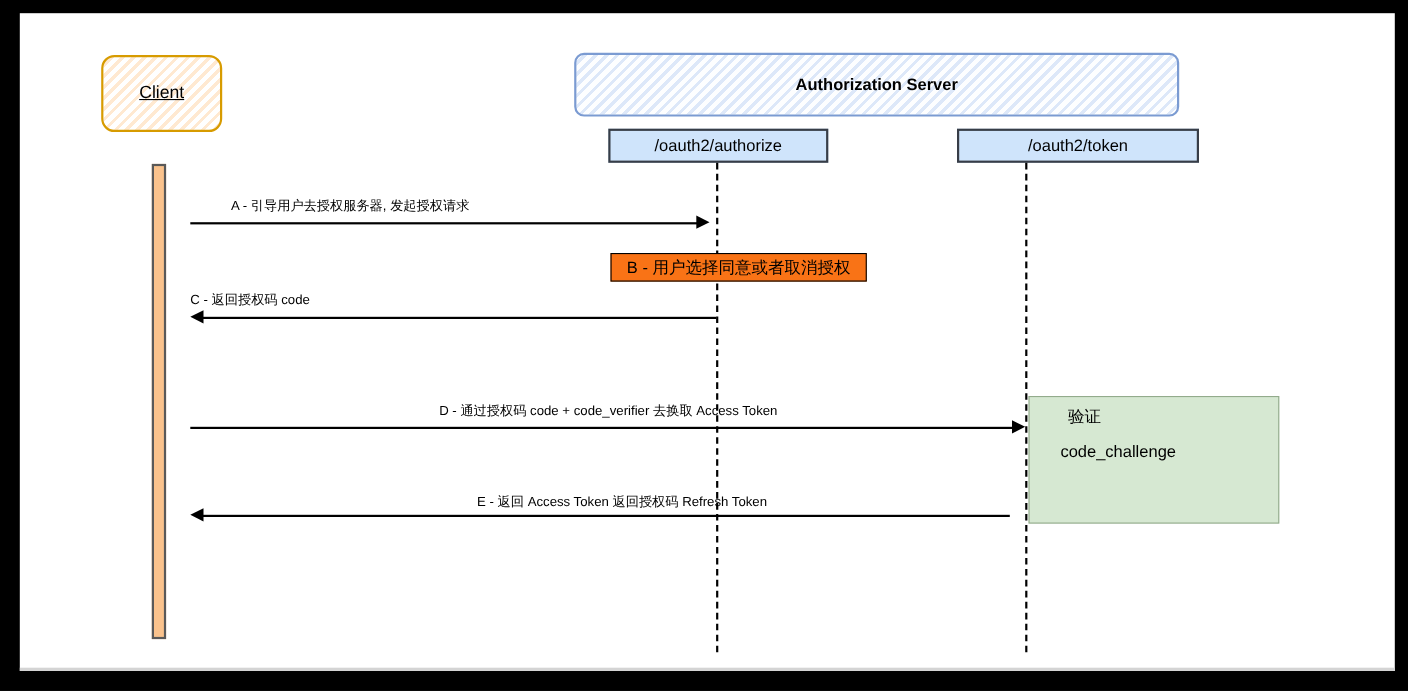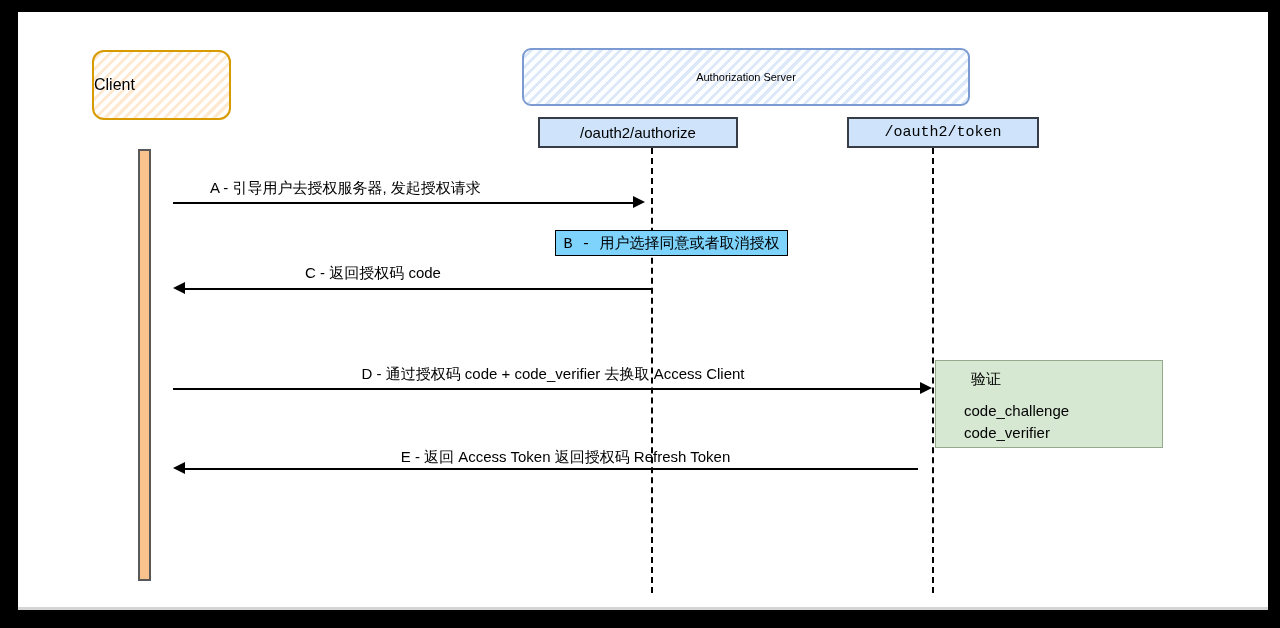--- a/index.html
+++ b/index.html
@@ -12,41 +12,43 @@
   .canvas {
     position: absolute; left: 18px; top: 12px;
     width: 1250px; height: 598px;
     background: #ffffff;
     border-bottom: 3px solid #d4d4d4;
   }
   .abs { position: absolute; }
 
   
   .client-box {
-    left: 74px; top: 38px; width: 139px; height: 70px;
+    left: 74px; top: 38px; width: 110px; height: 70px;
     border: 2px solid #d79b00; border-radius: 12px;
     background: repeating-linear-gradient(135deg, #ffffff 0 4px, #ffe9d1 4px 7px);
-    display: flex; align-items: center; 
+    display: flex; align-items: center; justify-content: center;
     font-size: 16px;
+    text-decoration: underline;
   }
   .server-box {
-    left: 504px; top: 36px; width: 448px; height: 58px;
+    left: 504px; top: 36px; width: 550px; height: 58px;
     border: 2px solid #7b9bd2; border-radius: 9px;
     background: repeating-linear-gradient(135deg, #fdfeff 0 4px, #dde8f9 4px 7px);
     display: flex; align-items: center; justify-content: center;
-    font-size: 11px;
+    font-size: 15px;
+    font-weight: bold;
   }
   .endpoint-box {
     top: 105px; height: 31px;
     background: #cfe4fb; border: 2px solid #373d47;
     display: flex; align-items: center; justify-content: center;
     font-size: 15px;
   }
-  .endpoint-authorize { left: 520px; width: 200px; }
-  .endpoint-token { left: 829px; width: 192px; font-family: Liberation Mono, monospace; }
+  .endpoint-authorize { left: 535px; width: 200px; }
+  .endpoint-token { left: 852px; width: 220px; }
 
   
   .lifeline {
     top: 136px; height: 445px; width: 0;
     border-left: 2px dashed #000;
   }
   .lifeline-authorize { left: 633px; }
   .lifeline-token { left: 914px; }
   .activation-bar {
     left: 120px; top: 137px; width: 13px; height: 432px;
@@ -58,49 +60,49 @@
   .head-right {
     width: 0; height: 0;
     border-top: 6px solid transparent; border-bottom: 6px solid transparent;
     border-left: 12px solid #000;
   }
   .head-left {
     width: 0; height: 0;
     border-top: 6px solid transparent; border-bottom: 6px solid transparent;
     border-right: 12px solid #000;
   }
-  .msg-label { font-size: 15px; white-space: nowrap; }
+  .msg-label { font-size: 12px; white-space: nowrap; }
 
   .label-a   { left: 192px; top: 167px; }
   .line-a    { left: 155px; top: 190px; width: 461px; }
   .head-a    { left: 615px; top: 184px; }
   .sublabel-a{ left: 189px; top: 200px; }
 
   .b-box {
     left: 537px; top: 218px; width: 233px; height: 26px;
-    background: #7dd3fc; border: 1.5px solid #000;
+    background: #f97316; border: 1.5px solid #000;
     display: flex; align-items: center; justify-content: center;
-    font-size: 15px; white-space: nowrap; font-family: Liberation Mono, monospace;
+    font-size: 15px; white-space: nowrap;
   }
 
-  .label-c { left: 155px; top: 252px; width: 400px; text-align: center; }
+  .label-c { left: 155px; top: 252px; width: 400px; text-align: left; }
   .line-c  { left: 166px; top: 276px; width: 467px; }
   .head-c  { left: 155px; top: 270px; }
 
   .label-d { left: 155px; top: 353px; width: 760px; text-align: center; }
   .line-d  { left: 155px; top: 376px; width: 748px; }
   .head-d  { left: 902px; top: 370px; }
 
   .label-e { left: 175px; top: 436px; width: 745px; text-align: center; }
   .line-e  { left: 166px; top: 456px; width: 734px; }
   .head-e  { left: 155px; top: 450px; }
 
   
   .note {
-    left: 917px; top: 348px; width: 228px; height: 88px;
+    left: 917px; top: 348px; width: 228px; height: 116px;
     background: #d6e8d2; border: 1px solid #93ab8c;
     padding: 9px 0 0 28px; font-size: 15px;
   }
   .note-title { padding-left: 7px; margin-bottom: 11px; }
   .note-item { line-height: 22px; white-space: nowrap; }
 </style>
 </head>
 <body>
 
 <div class="canvas">
@@ -130,27 +132,26 @@
   <div class="abs head-right head-a"></div>
 
   <div class="abs b-box">
     <span>B - 用户选择同意或者取消授权</span>
   </div>
 
   <div class="abs msg-label label-c">C - 返回授权码 code</div>
   <div class="abs msg-line line-c"></div>
   <div class="abs head-left head-c"></div>
 
-  <div class="abs msg-label label-d">D - 通过授权码 code + code_verifier 去换取 Access Client</div>
+  <div class="abs msg-label label-d">D - 通过授权码 code + code_verifier 去换取 Access Token</div>
   <div class="abs msg-line line-d"></div>
   <div class="abs head-right head-d"></div>
 
   <div class="abs msg-label label-e">E - 返回 Access Token 返回授权码 Refresh Token</div>
   <div class="abs msg-line line-e"></div>
   <div class="abs head-left head-e"></div>
 
   <div class="abs note">
     <div class="note-title">验证</div>
     <div class="note-item">code_challenge</div>
-    <div class="note-item">code_verifier</div>
   </div>
 
 </div>
 
 </body></html>

